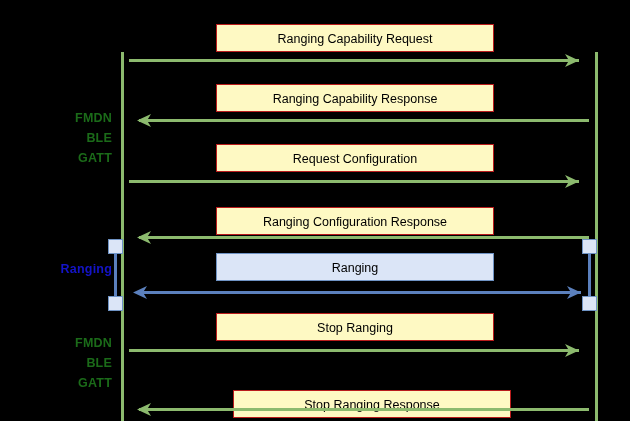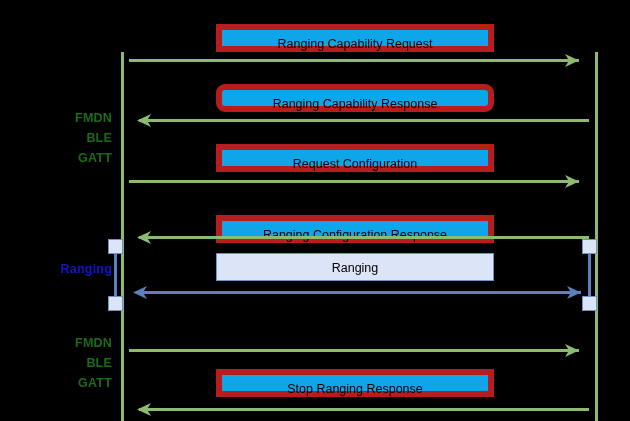--- a/index.html
+++ b/index.html
@@ -51,22 +51,22 @@
   .msg-box {
     position: absolute;
     left: 216px;
     width: 278px;
     height: 28px;
     line-height: 28px;
     text-align: center;
     font-size: 12.5px;
     color: #000000;
     box-sizing: border-box;
-    border: 6px solid #b91c1c;
-    background: #0ea5e9;
+    border: 1px solid #b91c1c;
+    background: #fef9c3;
   }
   .msg-box.blue {
     border: 1px solid #6f93c4;
     background: #dbe5f7;
   }
 
   
   .arrow {
     position: absolute;
     height: 3px;
@@ -115,37 +115,37 @@
 GATT</div>
 
   <div class="msg-box" style="top:24px;">Ranging Capability Request</div>
   <div class="arrow" style="left:129px; top:59px; width:450px;"></div>
   <div class="arrowhead" style="left:565px; top:53px;">
     <svg width="16" height="16" viewBox="0 0 16 16">
       <path d="M0 1 L14 7.5 L0 14 L4 7.5 Z" fill="#8cba6e"></path>
     </svg>
   </div>
 
-  <div class="msg-box" style="top:84px;border-radius:9px;">Ranging Capability Response</div>
+  <div class="msg-box" style="top:84px;">Ranging Capability Response</div>
   <div class="arrow" style="left:139px; top:119px; width:450px;"></div>
   <div class="arrowhead" style="left:135px; top:113px;">
     <svg width="16" height="16" viewBox="0 0 16 16">
       <path d="M16 1 L2 7.5 L16 14 L12 7.5 Z" fill="#8cba6e"></path>
     </svg>
   </div>
 
   <div class="msg-box" style="top:144px;">Request Configuration</div>
   <div class="arrow" style="left:129px; top:180px; width:450px;"></div>
   <div class="arrowhead" style="left:565px; top:174px;">
     <svg width="16" height="16" viewBox="0 0 16 16">
       <path d="M0 1 L14 7.5 L0 14 L4 7.5 Z" fill="#8cba6e"></path>
     </svg>
   </div>
 
-  <div class="msg-box" style="top:215px;text-align:center;">Ranging Configuration Response</div>
+  <div class="msg-box" style="top:207px;text-align:center;">Ranging Configuration Response</div>
   <div class="arrow" style="left:139px; top:236px; width:450px;"></div>
   <div class="arrowhead" style="left:135px; top:230px;">
     <svg width="16" height="16" viewBox="0 0 16 16">
       <path d="M16 1 L2 7.5 L16 14 L12 7.5 Z" fill="#8cba6e"></path>
     </svg>
   </div>
 
   <div class="ranging-bar" style="left:114px; top:246px; height:60px;"></div>
   <div class="ranging-bar" style="left:588px; top:246px; height:60px;"></div>
 
@@ -160,28 +160,29 @@
     <svg width="16" height="16" viewBox="0 0 16 16">
       <path d="M16 1 L2 7.5 L16 14 L12 7.5 Z" fill="#5b80bd"></path>
     </svg>
   </div>
   <div class="arrowhead" style="left:567px; top:285px;">
     <svg width="16" height="16" viewBox="0 0 16 16">
       <path d="M0 1 L14 7.5 L0 14 L4 7.5 Z" fill="#5b80bd"></path>
     </svg>
   </div>
 
+  <div class="msg-box" style="top:313px;">Stop Ranging</div>
   <div class="arrow" style="left:129px; top:349px; width:450px;"></div>
   <div class="arrowhead" style="left:565px; top:343px;">
     <svg width="16" height="16" viewBox="0 0 16 16">
       <path d="M0 1 L14 7.5 L0 14 L4 7.5 Z" fill="#8cba6e"></path>
     </svg>
   </div>
 
-  <div class="msg-box" style="top:369px;">Stop Ranging Response</div>
+  <div class="msg-box" style="top:390px;margin-left:17px;">Stop Ranging Response</div>
   <div class="arrow" style="left:139px; top:408px; width:450px;"></div>
   <div class="arrowhead" style="left:135px; top:402px;">
     <svg width="16" height="16" viewBox="0 0 16 16">
       <path d="M16 1 L2 7.5 L16 14 L12 7.5 Z" fill="#8cba6e"></path>
     </svg>
   </div>
 
 </div>
 
 </body></html>

